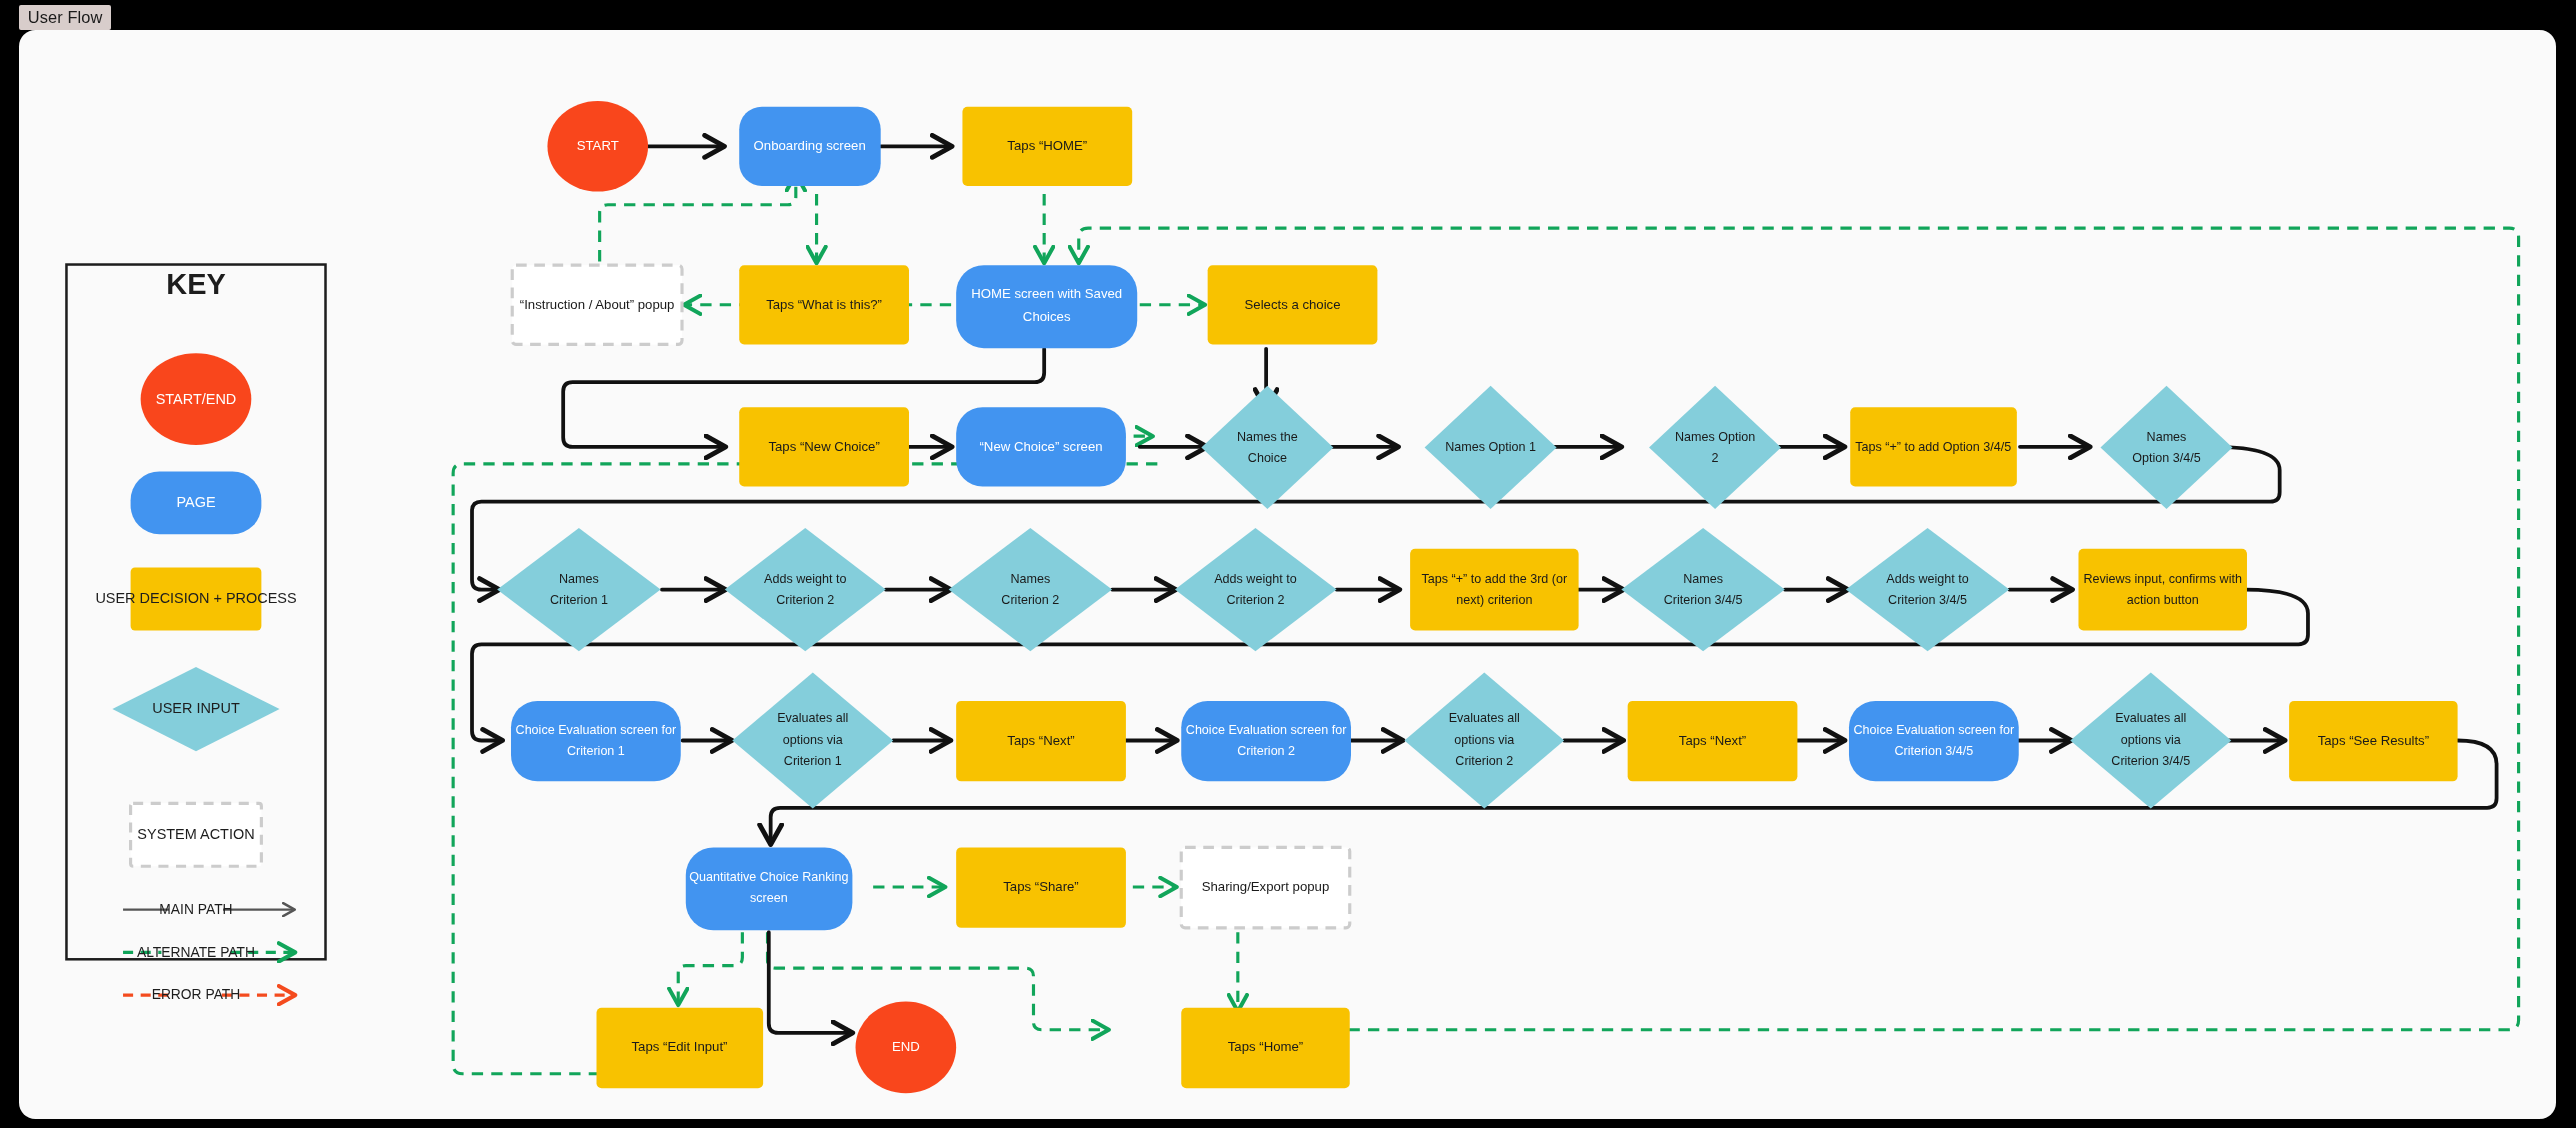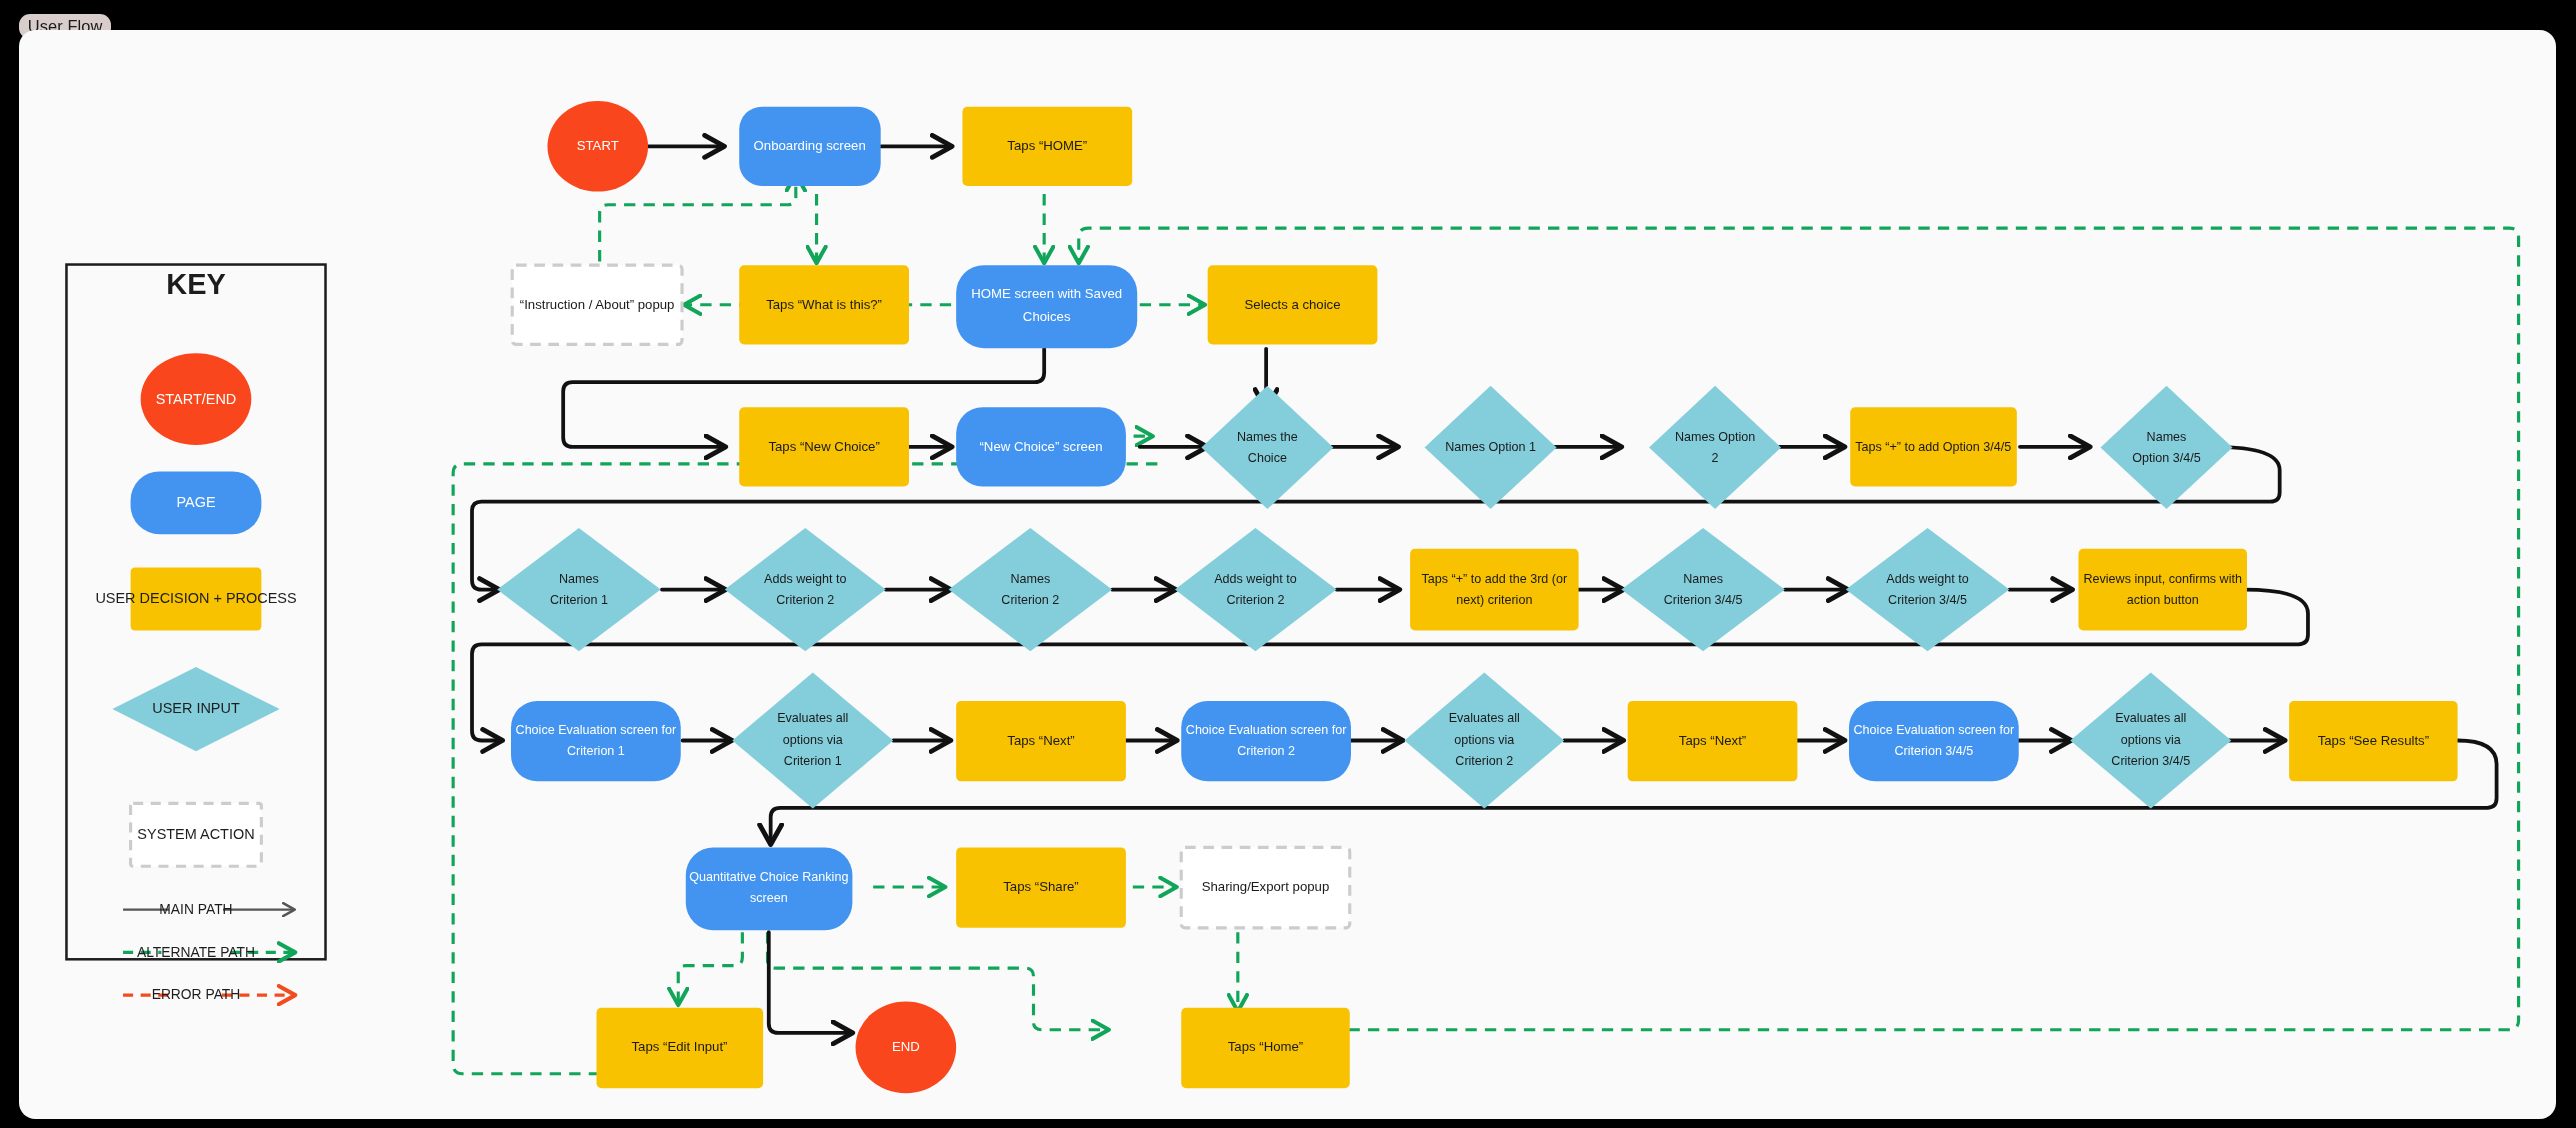--- a/index.html
+++ b/index.html
@@ -1,19 +1,19 @@
 <!DOCTYPE html>
 <html style="font-size:10px"><head>
 <meta charset="utf-8">
 <style>
   html,body{margin:0;padding:0;background:#000;}
   body{width:2576px;height:1128px;overflow:hidden;font-family:"Liberation Sans",sans-serif;}
   #root{position:relative;width:2576px;height:1128px;background:#000;}
-  #tab{position:absolute;left:19px;top:14px;background:#d8cdcb;color:#1a1a1a;
-       font-size:16.4px;padding:3.1px 8.8px;border-radius:11px;letter-spacing:0.1px;}
+  #tab{position:absolute;left:19px;top:5px;background:#d8cdcb;color:#1a1a1a;
+       font-size:16.4px;padding:3.1px 8.8px;border-radius:2px;letter-spacing:0.1px;}
   #canvas{position:absolute;left:19px;top:30px;width:2537px;height:1089px;
           background:#fafafa;border-radius:16.4px;overflow:hidden;}
   svg{position:absolute;left:0;top:0;width:2537px;height:1089px;display:block;}
   .nodeTxt{font-family:"Liberation Sans",sans-serif;text-anchor:middle;dominant-baseline:middle;}
   .keyTitle{font-family:"Liberation Sans",sans-serif;font-weight:bold;font-size:46px;
             text-anchor:middle;fill:#1d1d1d;}
   .keyLbl{font-family:"Liberation Sans",sans-serif;font-size:23px;text-anchor:middle;
           dominant-baseline:middle;fill:#1d1d1d;}
   .keyLblW{fill:#ffffff;}
   .pathLbl{font-family:"Liberation Sans",sans-serif;font-size:22px;text-anchor:middle;

